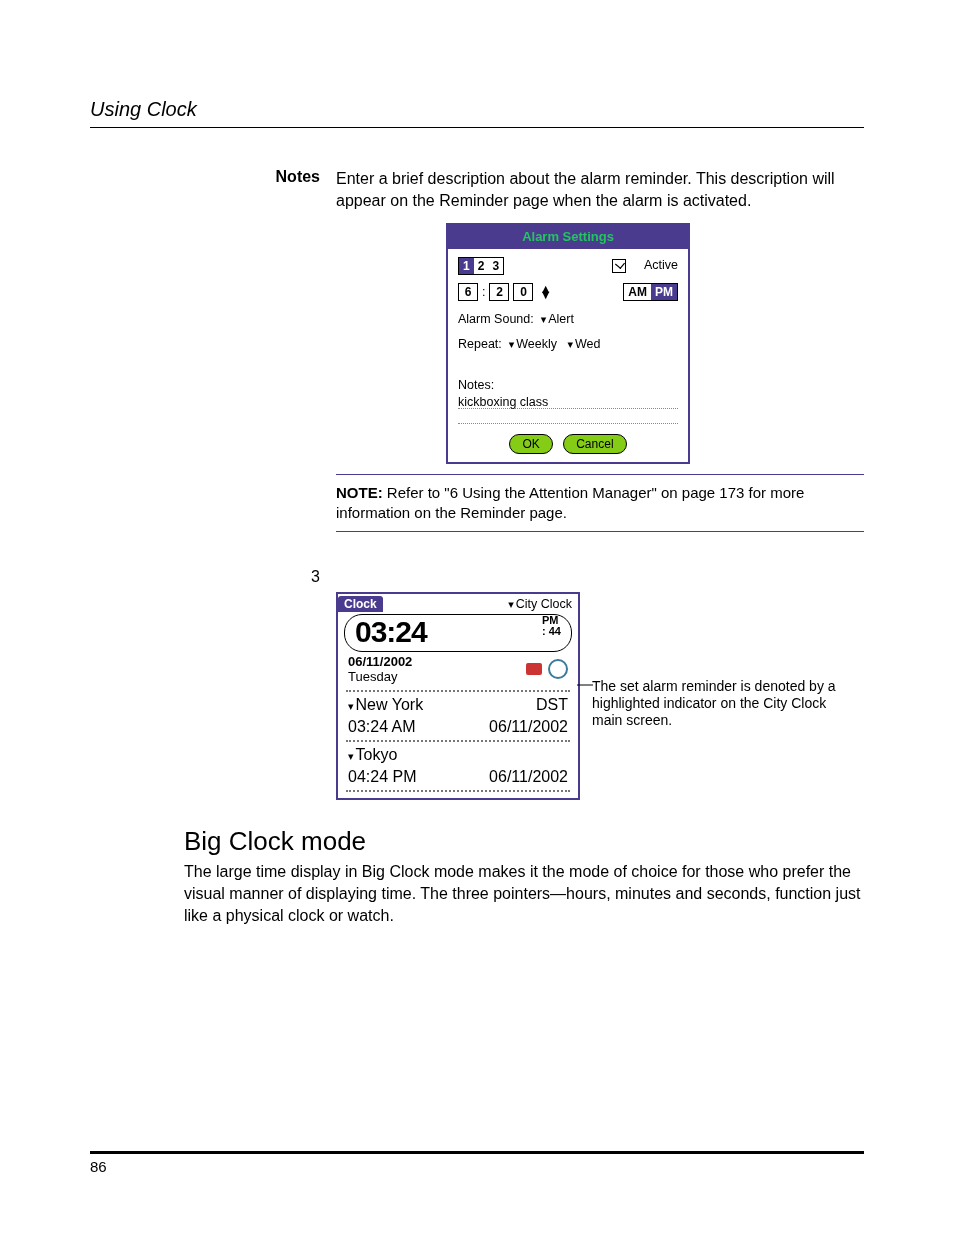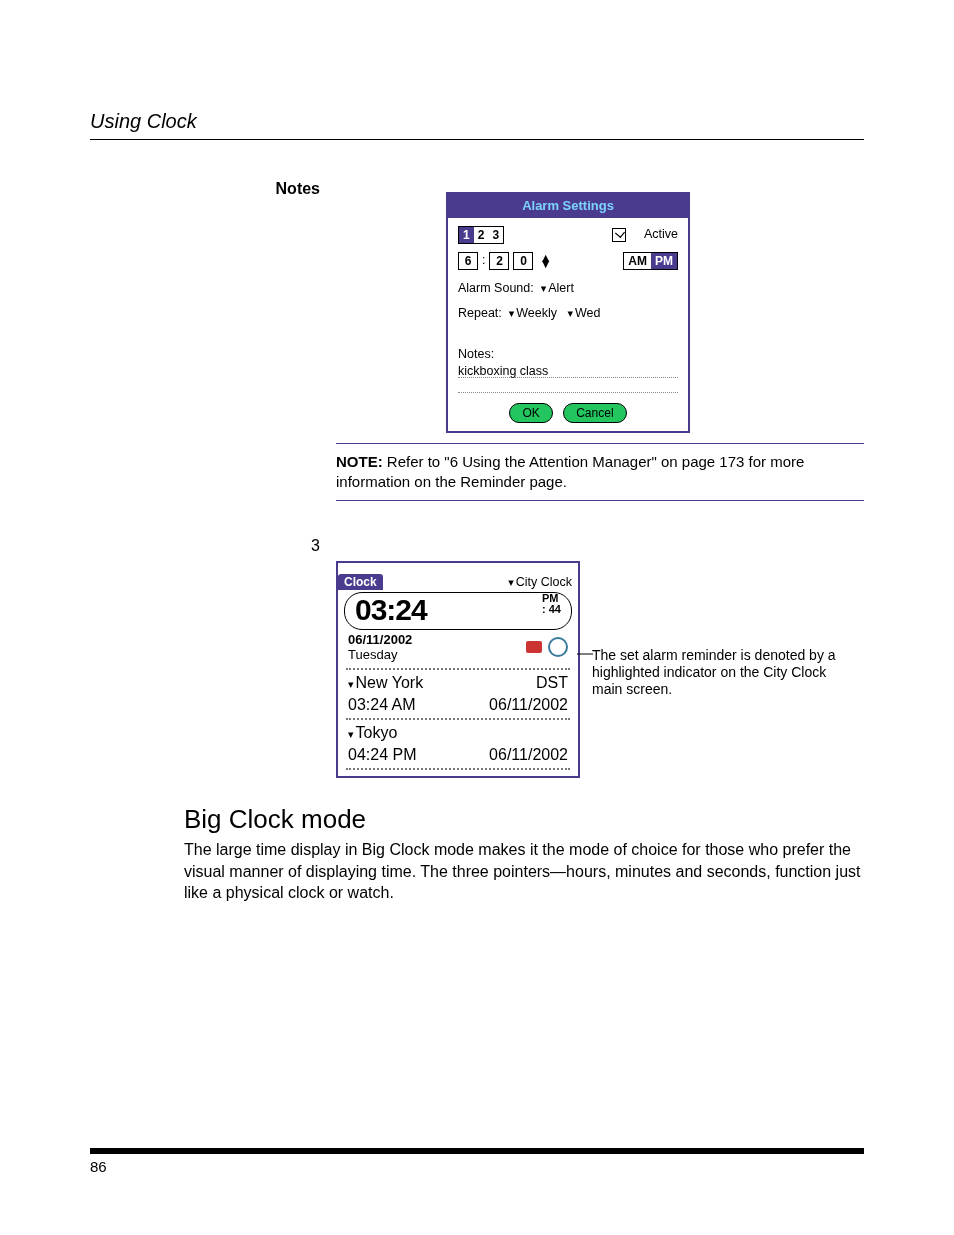--- a/index.html
+++ b/index.html
@@ -1,64 +1,65 @@
 <!DOCTYPE html>
 <html><head>
 <meta charset="utf-8">
 <style>
   html,body{margin:0;padding:0;background:#fff;color:#000;font-family:"Segoe UI",Arial,sans-serif}
   .page{width:954px;height:1235px;position:relative;box-sizing:border-box;padding:90px 90px 60px 90px}
   .hdr-num{font-size:20px;letter-spacing:2px;font-weight:300}
-  .hdr-sub{font-style:italic;font-size:20px;margin-top:20px}
+  .hdr-sub{font-style:italic;font-size:20px;margin-top:8px}
   .hdr-rule{border:0;border-top:1.5px solid #000;margin:6px 0 40px 0}
   .row{display:flex;align-items:flex-start}
   .label-col{width:230px;text-align:right;padding-right:16px;font-weight:bold;font-size:16px}
   .body-col{flex:1;font-size:16px;line-height:1.35}
   
   .device{width:240px;margin:12px 0 8px 110px;border:2px solid #4a3b8f;background:#fff}
-  .device-title{background:#4a3b8f;color:#7dd3fc;text-align:center;font-weight:bold;font-family:Verdana,Geneva,sans-serif;font-size:13px;padding:3px 0}
+  .device-title{background:#4a3b8f;color:#22c55e;text-align:center;font-weight:bold;font-family:Verdana,Geneva,sans-serif;font-size:13px;padding:3px 0}
   .device-body{padding:8px 10px;font-family:"Trebuchet MS",Arial,sans-serif;font-size:12.5px}
   .seg{display:inline-flex;border:1px solid #000}
   .seg span{padding:0 4px;font-weight:bold;font-size:12px;background:#fff}
   .seg span.sel{background:#4a3b8f;color:#fff}
   .chk{display:inline-block;width:12px;height:12px;border:1.5px solid #000;position:relative;vertical-align:-2px}
   .chk::after{content:"";position:absolute;left:1px;top:-2px;width:10px;height:10px;border-right:2px solid #000;border-bottom:2px solid #000;transform:rotate(40deg) scale(.6)}
   .numbox{display:inline-block;border:1px solid #000;padding:0 4px;font-weight:bold;font-size:12px;min-width:10px;text-align:center}
   .spin{display:inline-flex;flex-direction:column;line-height:6px;vertical-align:middle;margin:0 2px}
   .dd::before{content:"▾";font-size:11px;margin-right:2px}
   .dotline{border-bottom:1.5px dotted #888;height:14px}
-  .pill{display:inline-block;border:1px solid #000;border-radius:10px;padding:1px 12px;font-size:12px;background:#22c55e}
+  .pill{display:inline-block;border:1px solid #000;border-radius:10px;padding:1px 12px;font-size:12px;background:#84cc16}
   
   .note-box{border-top:1.5px solid #4a3b8f;border-bottom:1.5px solid #4a3b8f;padding:8px 0;margin:10px 0 30px 0;font-size:15px}
   
   .clock{width:240px;border:2px solid #4a3b8f;margin-top:6px}
-  .clock-hdr{background:#fff;padding:11px 6px 0 0;font-size:12.5px;display:flex;align-items:center}
+  .clock-hdr{background:#fff;padding:2px 6px 0 0;font-size:12.5px;display:flex;align-items:center}
   .clock-tab{background:#4a3b8f;color:#fff;font-weight:bold;padding:1px 6px;border-radius:3px 3px 0 0;font-size:12px}
   .time-pill{margin:2px 6px;border:1px solid #000;border-radius:18px;padding:0 10px 2px 10px;display:flex;justify-content:space-between}
   .big-time{font-family:"Arial Black",Arial,sans-serif;font-size:30px;font-weight:900;letter-spacing:-1px}
   .ampm{font-size:11px;font-weight:bold;text-align:left;line-height:11px}
   .date-row{display:flex;justify-content:space-between;align-items:center;padding:0 10px 4px 10px;font-size:13px}
   .alarm-ico{width:16px;height:12px;background:#c33;display:inline-block;border-radius:2px}
   .clock-ico{width:16px;height:16px;border:2px solid #3a7a9c;border-radius:50%;display:inline-block;position:relative}
   .sep{border-top:2px dotted #777;margin:2px 8px}
   .city{padding:2px 10px;font-size:16px;display:flex;justify-content:space-between}
   .callout{position:absolute;font-size:14px;line-height:1.2;width:250px}
   .h2{font-size:26px;font-weight:300;margin:26px 0 4px 0}
-  .pgnum{position:absolute;bottom:60px;left:90px;font-size:15px;border-top:6px solid #000000;padding-top:4px;width:774px}
+  .pgnum{position:absolute;bottom:60px;left:90px;font-size:15px;border-top:3px solid #000000;padding-top:4px;width:774px}
 </style>
 </head>
 <body>
 
 <div class="page">
   <div class="hdr-sub">Using Clock</div>
   <hr class="hdr-rule">
 
   <div class="row">
     <div class="label-col">Notes</div>
     <div class="body-col">
+      <div>Enter a brief description about the alarm reminder. This description will appear on the Reminder page when the alarm is activated.</div>
 
       <div class="device">
         <div class="device-title">Alarm Settings</div>
         <div class="device-body">
           <div style="display:flex;align-items:center;gap:18px">
             <span class="seg">
               <span class="sel">1</span>
               <span>2</span>
               <span>3</span>
             </span>

